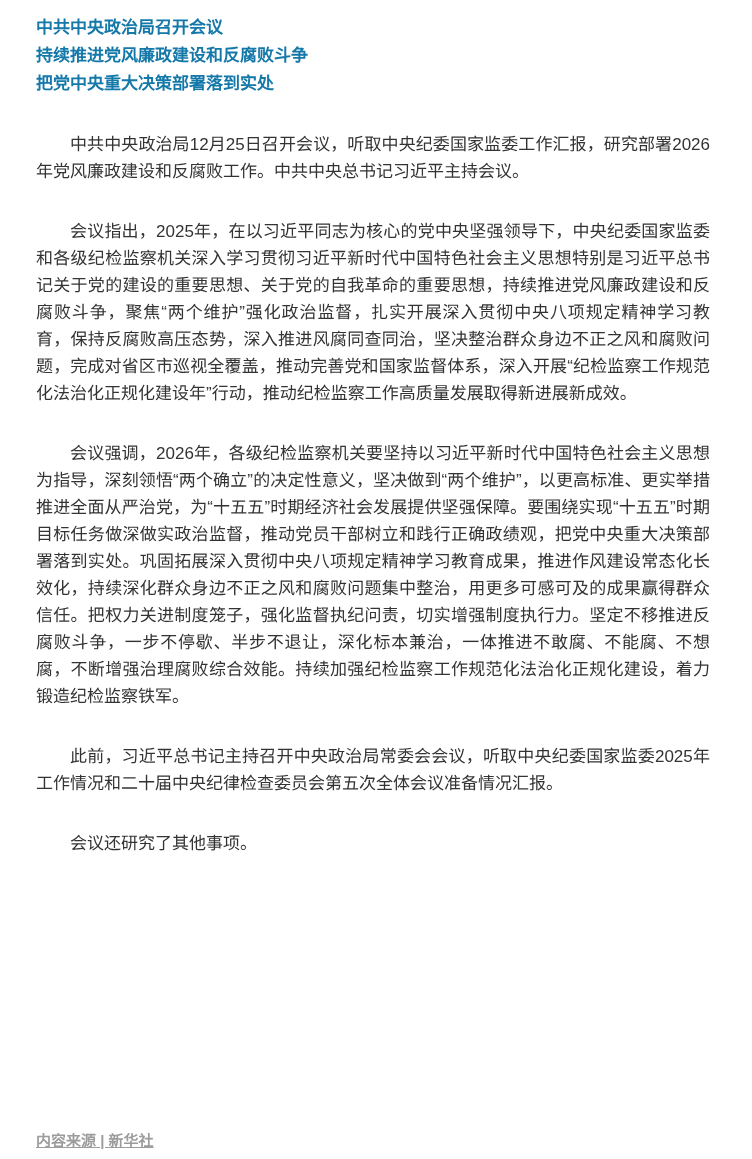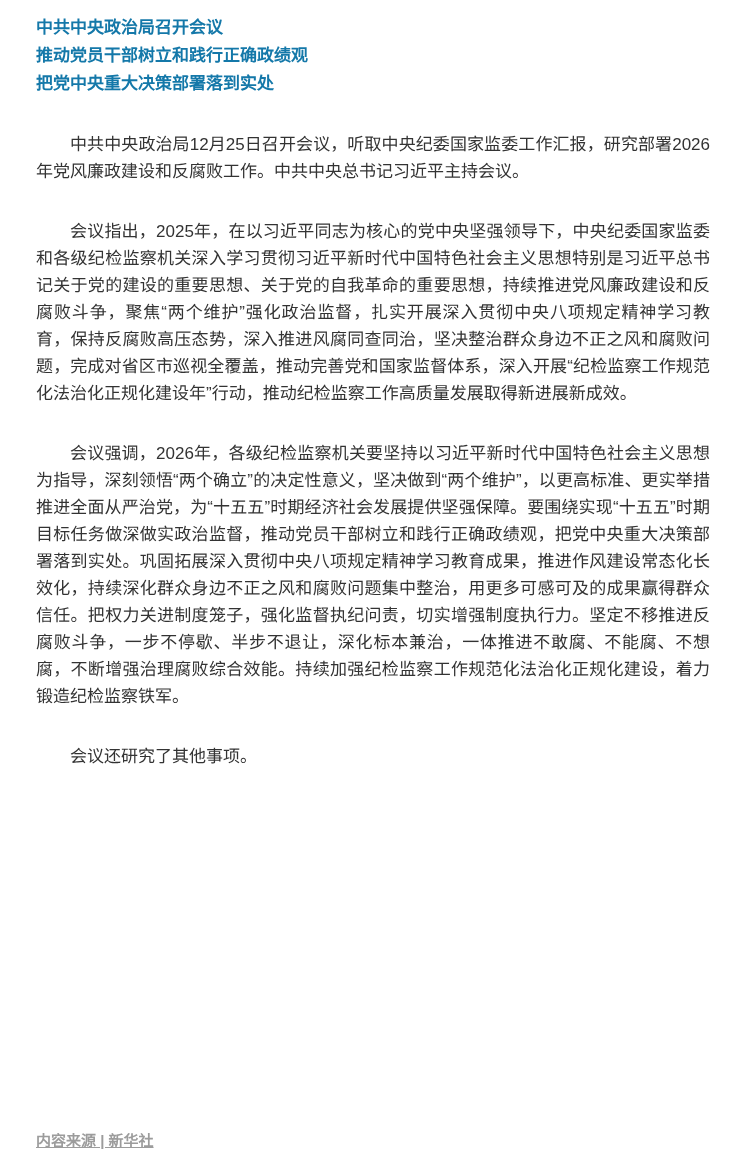--- a/index.html
+++ b/index.html
@@ -41,28 +41,29 @@
     text-decoration: underline;
   }
 </style>
 </head>
 <body>
 
 <div class="article">
 
   <header class="title">
     <div>中共中央政治局召开会议</div>
-    <div>推动党员干部树立和践行正确政绩观</div>
+    <div>持续推进党风廉政建设和反腐败斗争</div>
     <div>把党中央重大决策部署落到实处</div>
   </header>
 
   <main class="bodytext">
     <p>中共中央政治局12月25日召开会议，听取中央纪委国家监委工作汇报，研究部署2026年党风廉政建设和反腐败工作。中共中央总书记习近平主持会议。</p>
     <p>会议指出，2025年，在以习近平同志为核心的党中央坚强领导下，中央纪委国家监委和各级纪检监察机关深入学习贯彻习近平新时代中国特色社会主义思想特别是习近平总书记关于党的建设的重要思想、关于党的自我革命的重要思想，持续推进党风廉政建设和反腐败斗争，聚焦“两个维护”强化政治监督，扎实开展深入贯彻中央八项规定精神学习教育，保持反腐败高压态势，深入推进风腐同查同治，坚决整治群众身边不正之风和腐败问题，完成对省区市巡视全覆盖，推动完善党和国家监督体系，深入开展“纪检监察工作规范化法治化正规化建设年”行动，推动纪检监察工作高质量发展取得新进展新成效。</p>
     <p>会议强调，2026年，各级纪检监察机关要坚持以习近平新时代中国特色社会主义思想为指导，深刻领悟“两个确立”的决定性意义，坚决做到“两个维护”，以更高标准、更实举措推进全面从严治党，为“十五五”时期经济社会发展提供坚强保障。要围绕实现“十五五”时期目标任务做深做实政治监督，推动党员干部树立和践行正确政绩观，把党中央重大决策部署落到实处。巩固拓展深入贯彻中央八项规定精神学习教育成果，推进作风建设常态化长效化，持续深化群众身边不正之风和腐败问题集中整治，用更多可感可及的成果赢得群众信任。把权力关进制度笼子，强化监督执纪问责，切实增强制度执行力。坚定不移推进反腐败斗争，一步不停歇、半步不退让，深化标本兼治，一体推进不敢腐、不能腐、不想腐，不断增强治理腐败综合效能。持续加强纪检监察工作规范化法治化正规化建设，着力锻造纪检监察铁军。</p>
+    <p>此前，习近平总书记主持召开中央政治局常委会会议，听取中央纪委国家监委2025年工作情况和二十届中央纪律检查委员会第五次全体会议准备情况汇报。</p>
     <p>会议还研究了其他事项。</p>
   </main>
 
   <footer class="source">
     <span>内容来源 | 新华社</span>
   </footer>
 
 </div>
 
 </body></html>

